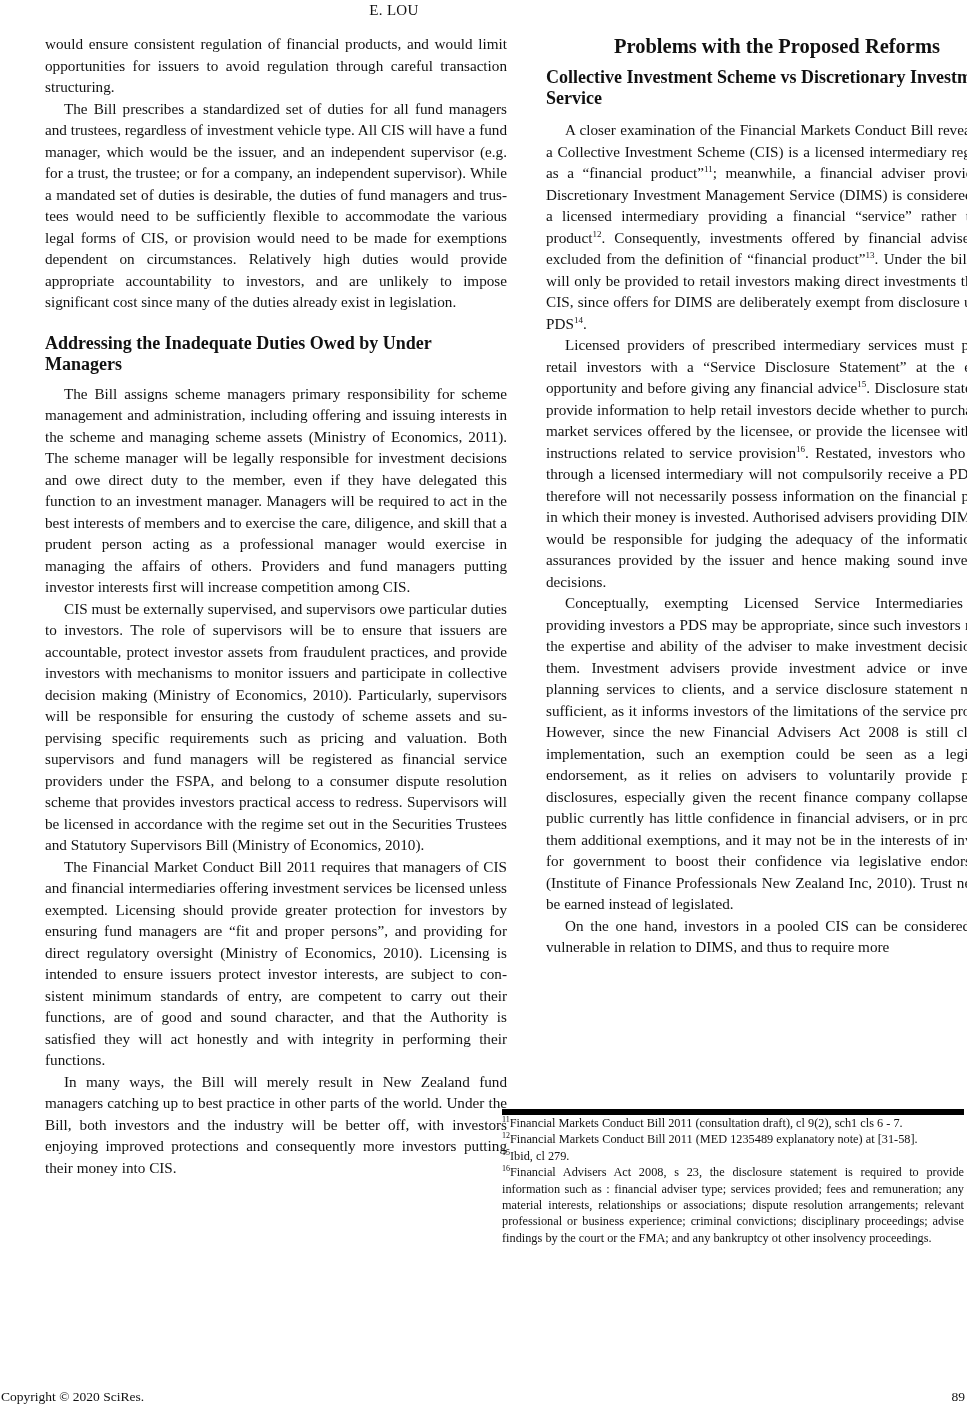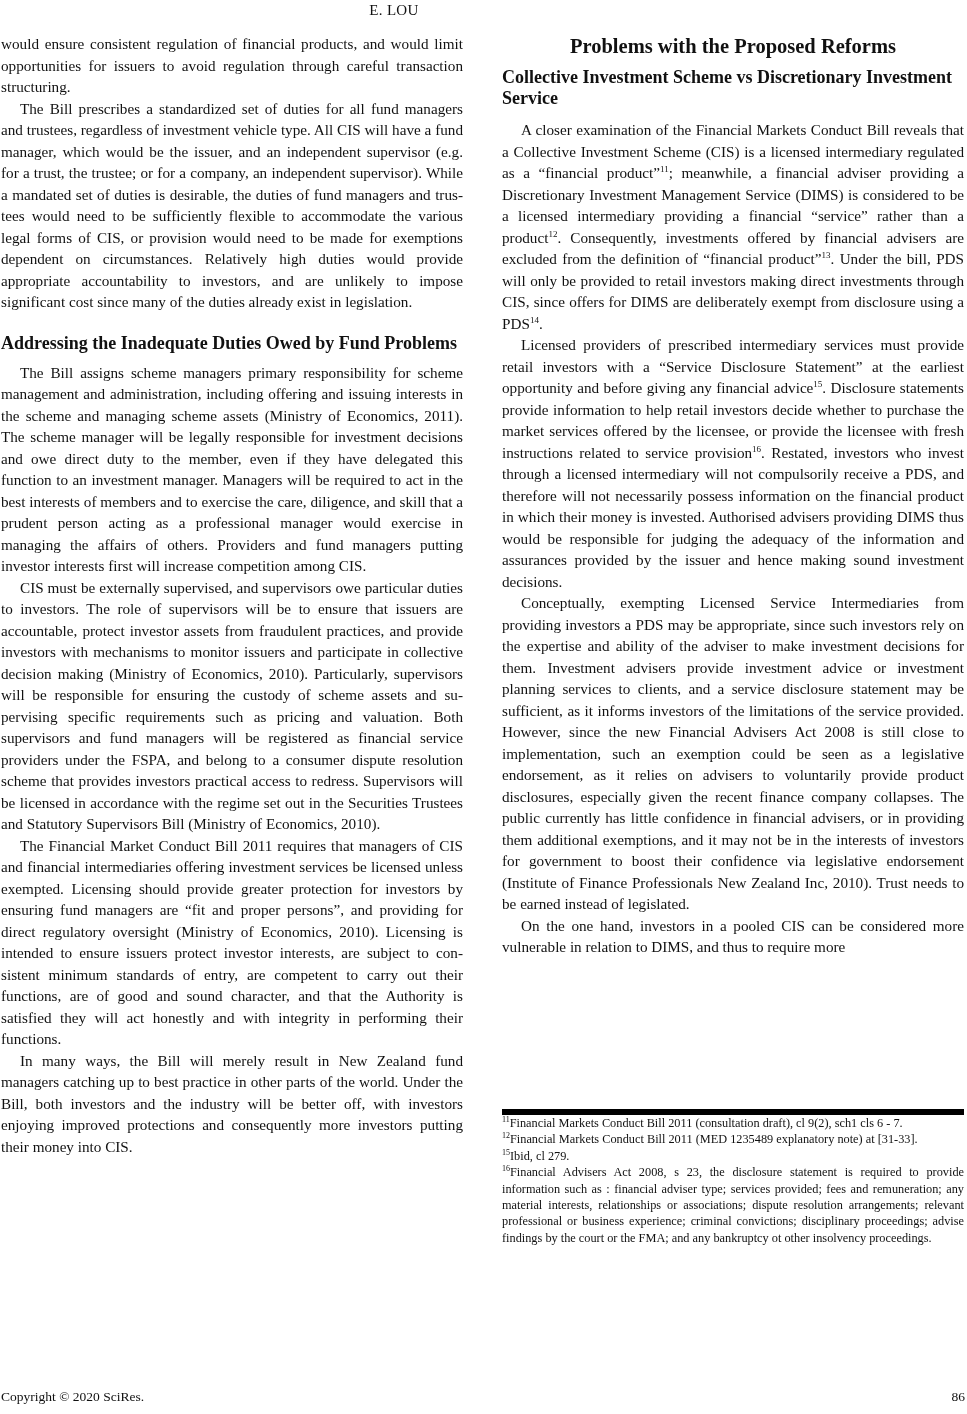--- a/index.html
+++ b/index.html
@@ -8,20 +8,21 @@
     font-family: "Liberation Serif", "DejaVu Serif", serif; color: #111111;
   }
   .running-head {
     position: absolute; top: 2px; left: 0; width: 788px; text-align: center;
     font-size: 15px; letter-spacing: 0.3px;
   }
   .col {
     position: absolute; top: 33px; width: 462px;
     font-size: 15.2px; line-height: 21.5px; text-align: justify;
     hyphens: manual;
+    margin-left: 44px;
   }
   .col.left { left: 1px; }
   .col.right { left: 502px; }
   .col p { margin: 0; text-indent: 19px; }
   .col p.noindent { text-indent: 0; }
   h2.section {
     margin: 0 0 7px 0; text-align: center;
     font-size: 20.5px; line-height: 27px; font-weight: bold;
   }
   h3.sub {
@@ -45,39 +46,39 @@
   }
 </style>
 </head>
 <body>
 
 <div class="running-head">E. LOU</div>
 
 <div class="col left">
   <p class="noindent">would ensure consistent regulation of financial products, and would limit opportunities for issuers to avoid regulation through careful transaction structuring.</p>
   <p>The Bill prescribes a standardized set of duties for all fund managers and trustees, regardless of investment vehicle type. All CIS will have a fund manager, which would be the issuer, and an independent supervisor (e.g. for a trust, the trustee; or for a company, an independent supervisor). While a mandated set of duties is desirable, the duties of fund managers and trus­tees would need to be sufficiently flexible to accommodate the various legal forms of CIS, or provision would need to be made for exemptions dependent on circumstances. Relatively high duties would provide appropriate accountability to investors, and are unlikely to impose significant cost since many of the duties already exist in legislation.</p>
-  <h3 class="sub">Addressing the Inadequate Duties Owed by Fund Problems</h3>
+  <h3 class="sub">Addressing the Inadequate Duties Owed by Under Managers</h3>
   <p>The Bill assigns scheme managers primary responsibility for scheme management and administration, including offering and issuing interests in the scheme and managing scheme assets (Ministry of Economics, 2011). The scheme manager will be legally responsible for investment decisions and owe direct duty to the member, even if they have delegated this function to an investment manager. Managers will be required to act in the best interests of members and to exercise the care, diligence, and skill that a prudent person acting as a professional manager would exercise in managing the affairs of others. Providers and fund managers putting investor interests first will increase competition among CIS.</p>
   <p>CIS must be externally supervised, and supervisors owe par­ticular duties to investors. The role of supervisors will be to ensure that issuers are accountable, protect investor assets from fraudulent practices, and provide investors with mechanisms to monitor issuers and participate in collective decision making (Ministry of Economics, 2010). Particularly, supervisors will be responsible for ensuring the custody of scheme assets and su­pervising specific requirements such as pricing and valuation. Both supervisors and fund managers will be registered as fi­nancial service providers under the FSPA, and belong to a con­sumer dispute resolution scheme that provides investors practi­cal access to redress. Supervisors will be licensed in accordance with the regime set out in the Securities Trustees and Statutory Supervisors Bill (Ministry of Economics, 2010).</p>
   <p>The Financial Market Conduct Bill 2011 requires that man­agers of CIS and financial intermediaries offering investment services be licensed unless exempted. Licensing should provide greater protection for investors by ensuring fund managers are “fit and proper persons”, and providing for direct regulatory oversight (Ministry of Economics, 2010). Licensing is intended to ensure issuers protect investor interests, are subject to con­sistent minimum standards of entry, are competent to carry out their functions, are of good and sound character, and that the Authority is satisfied they will act honestly and with integrity in performing their functions.</p>
   <p>In many ways, the Bill will merely result in New Zealand fund managers catching up to best practice in other parts of the world. Under the Bill, both investors and the industry will be better off, with investors enjoying improved protections and consequently more investors putting their money into CIS.</p>
 </div>
 
 <div class="col right">
   <h2 class="section">Problems with the Proposed Reforms</h2>
   <h3 class="sub">Collective Investment Scheme vs Discretionary Investment Service</h3>
   <p><span>A closer examination of the Financial Markets Conduct Bill reveals that a Collective Investment Scheme (CIS) is a licensed intermediary regulated as a “financial product”</span><sup>11</sup><span>; meanwhile, a financial adviser providing a Discretionary Investment Man­agement Service (DIMS) is considered to be a licensed inter­mediary providing a financial “service” rather than a product</span><sup>12</sup><span>. Consequently, investments offered by financial advisers are excluded from the definition of “financial product”</span><sup>13</sup><span>. Under the bill, PDS will only be provided to retail investors making direct investments through CIS, since offers for DIMS are deliber­ately exempt from disclosure using a PDS</span><sup>14</sup><span>.</span></p>
   <p><span>Licensed providers of prescribed intermediary services must provide retail investors with a “Service Disclosure Statement” at the earliest opportunity and before giving any financial ad­vice</span><sup>15</sup><span>. Disclosure statements provide information to help retail investors decide whether to purchase the market services of­fered by the licensee, or provide the licensee with fresh instruc­tions related to service provision</span><sup>16</sup><span>. Restated, investors who invest through a licensed intermediary will not compulsorily receive a PDS, and therefore will not necessarily possess in­formation on the financial product in which their money is in­vested. Authorised advisers providing DIMS thus would be responsible for judging the adequacy of the information and assurances provided by the issuer and hence making sound investment decisions.</span></p>
   <p>Conceptually, exempting Licensed Service Intermediaries from providing investors a PDS may be appropriate, since such investors rely on the expertise and ability of the adviser to make investment decisions for them. Investment advisers provide investment advice or investment planning services to clients, and a service disclosure statement may be sufficient, as it in­forms investors of the limitations of the service provided. However, since the new Financial Advisers Act 2008 is still close to implementation, such an exemption could be seen as a legislative endorsement, as it relies on advisers to voluntarily provide product disclosures, especially given the recent finance company collapses. The public currently has little confidence in financial advisers, or in providing them additional exemptions, and it may not be in the interests of investors for government to boost their confidence via legislative endorsement (Institute of Finance Professionals New Zealand Inc, 2010). Trust needs to be earned instead of legislated.</p>
   <p>On the one hand, investors in a pooled CIS can be considered more vulnerable in relation to DIMS, and thus to require more</p>
 </div>
 
 <div class="footnotes">
   <p class="fn"><sup>11</sup><span>Financial Markets Conduct Bill 2011 (consultation draft), cl 9(2), sch1 cls 6 - 7.</span></p>
-  <p class="fn"><sup>12</sup><span>Financial Markets Conduct Bill 2011 (MED 1235489 explanatory note) at [31-33].</span></p>
+  <p class="fn"><sup>12</sup><span>Financial Markets Conduct Bill 2011 (MED 1235489 explanatory note) at [31-58].</span></p>
   <p class="fn"><sup>15</sup><span>Ibid, cl 279.</span></p>
   <p class="fn"><sup>16</sup><span>Financial Advisers Act 2008, s 23, the disclosure statement is required to provide information such as : financial adviser type; services provided; fees and remuneration; any material interests, relationships or associations; dis­pute resolution arrangements; relevant professional or business experience; criminal convictions; disciplinary proceedings; advise findings by the court or the FMA; and any bankruptcy ot other insolvency proceedings.</span></p>
 </div>
 
 <div class="footer">
   <span>Copyright © 2020 SciRes.</span>
-  <span>86</span>
+  <span>89</span>
 </div>
 
 </body></html>

